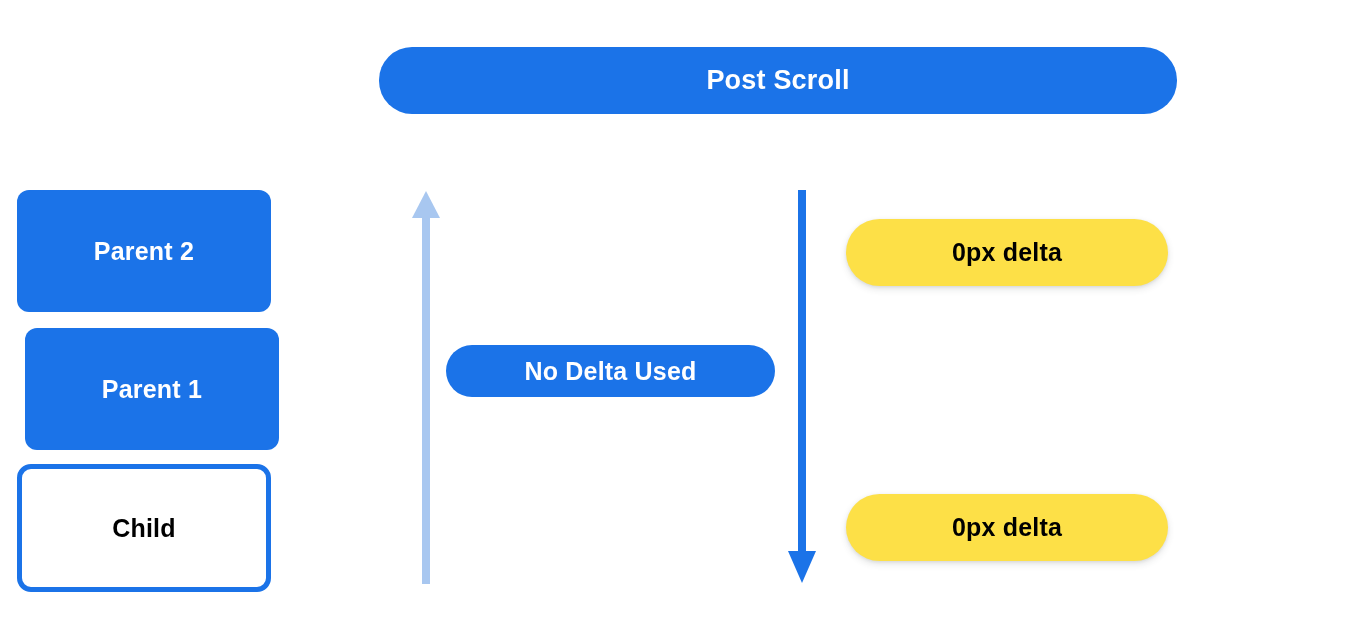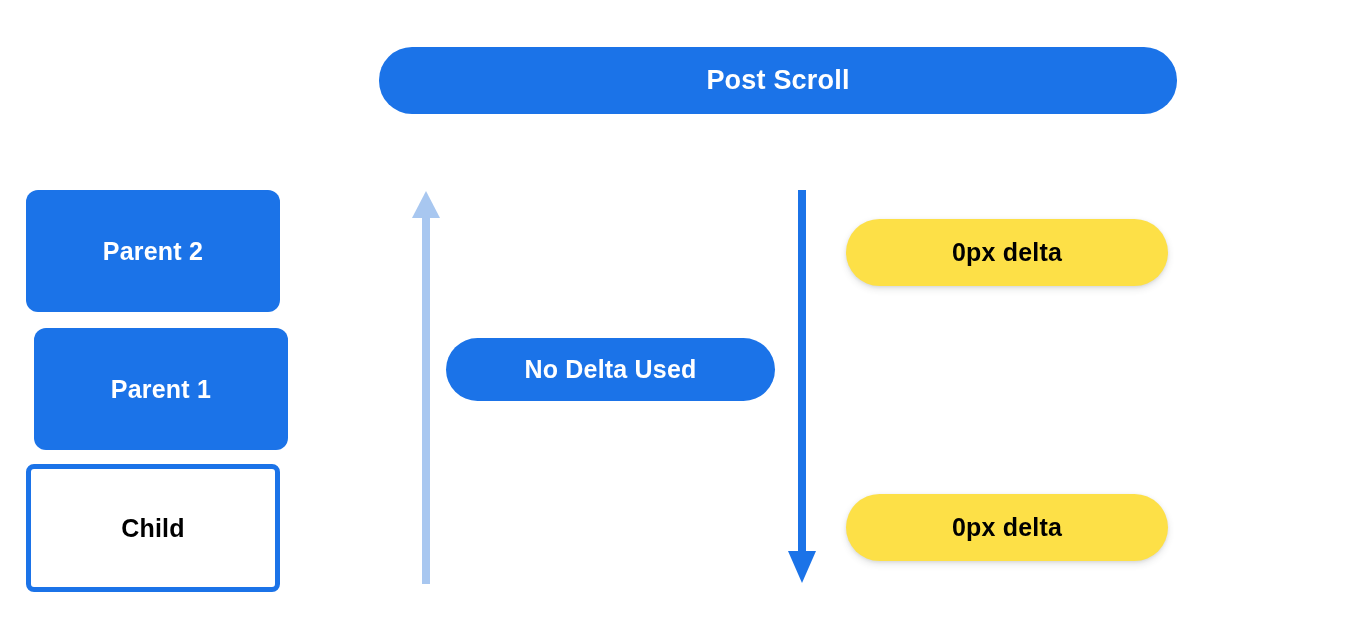--- a/index.html
+++ b/index.html
@@ -34,21 +34,21 @@
   .header-banner .label {
     color: #ffffff;
     font-size: 27px;
     font-weight: bold;
     letter-spacing: 0.2px;
   }
 
   
   .stack-box {
     position: absolute;
-    left: 26px;
+    left: 17px;
     width: 254px;
     display: flex;
     align-items: center;
     justify-content: center;
     box-sizing: border-box;
   }
   .stack-box .label {
     font-size: 25px;
     font-weight: bold;
     letter-spacing: 0.2px;
@@ -56,21 +56,21 @@
   .stack-box.filled {
     background: #1b73e8;
     border-radius: 12px;
   }
   .stack-box.filled .label {
     color: #ffffff;
   }
   .stack-box.outlined {
     background: #ffffff;
     border: 5px solid #1b73e8;
-    border-radius: 8px;
+    border-radius: 14px;
   }
   .stack-box.outlined .label {
     color: #000000;
     font-weight: bold;
   }
   #box-parent2 { top: 190px;  height: 122px; }
   #box-parent1 { top: 328px;  height: 122px; margin-left: 8px; }
   #box-child   { top: 464px;  height: 128px; }
 
   
@@ -101,21 +101,21 @@
   }
   .pill.white {
     background: #fde047;
     box-shadow: 0 3px 7px rgba(60,64,67,0.14), 0 1px 3px rgba(60,64,67,0.10);
   }
   .pill.white .label {
     color: #000000;
   }
 
   #pill-used-delta   { left: 446px; top: 221px; width: 329px; height: 63px; }
-  #pill-no-delta     { left: 446px; top: 338px; width: 329px; height: 63px; }
+  #pill-no-delta     { left: 446px; top: 345px; width: 329px; height: 52px; }
   #pill-delta-top    { left: 846px; top: 219px; width: 322px; height: 67px; }
   #pill-delta-bottom { left: 846px; top: 494px; width: 322px; height: 67px; }
 </style>
 </head>
 <body>
 
 <div id="canvas">
 
   <div class="header-banner">
     <span class="label">Post Scroll</span>

